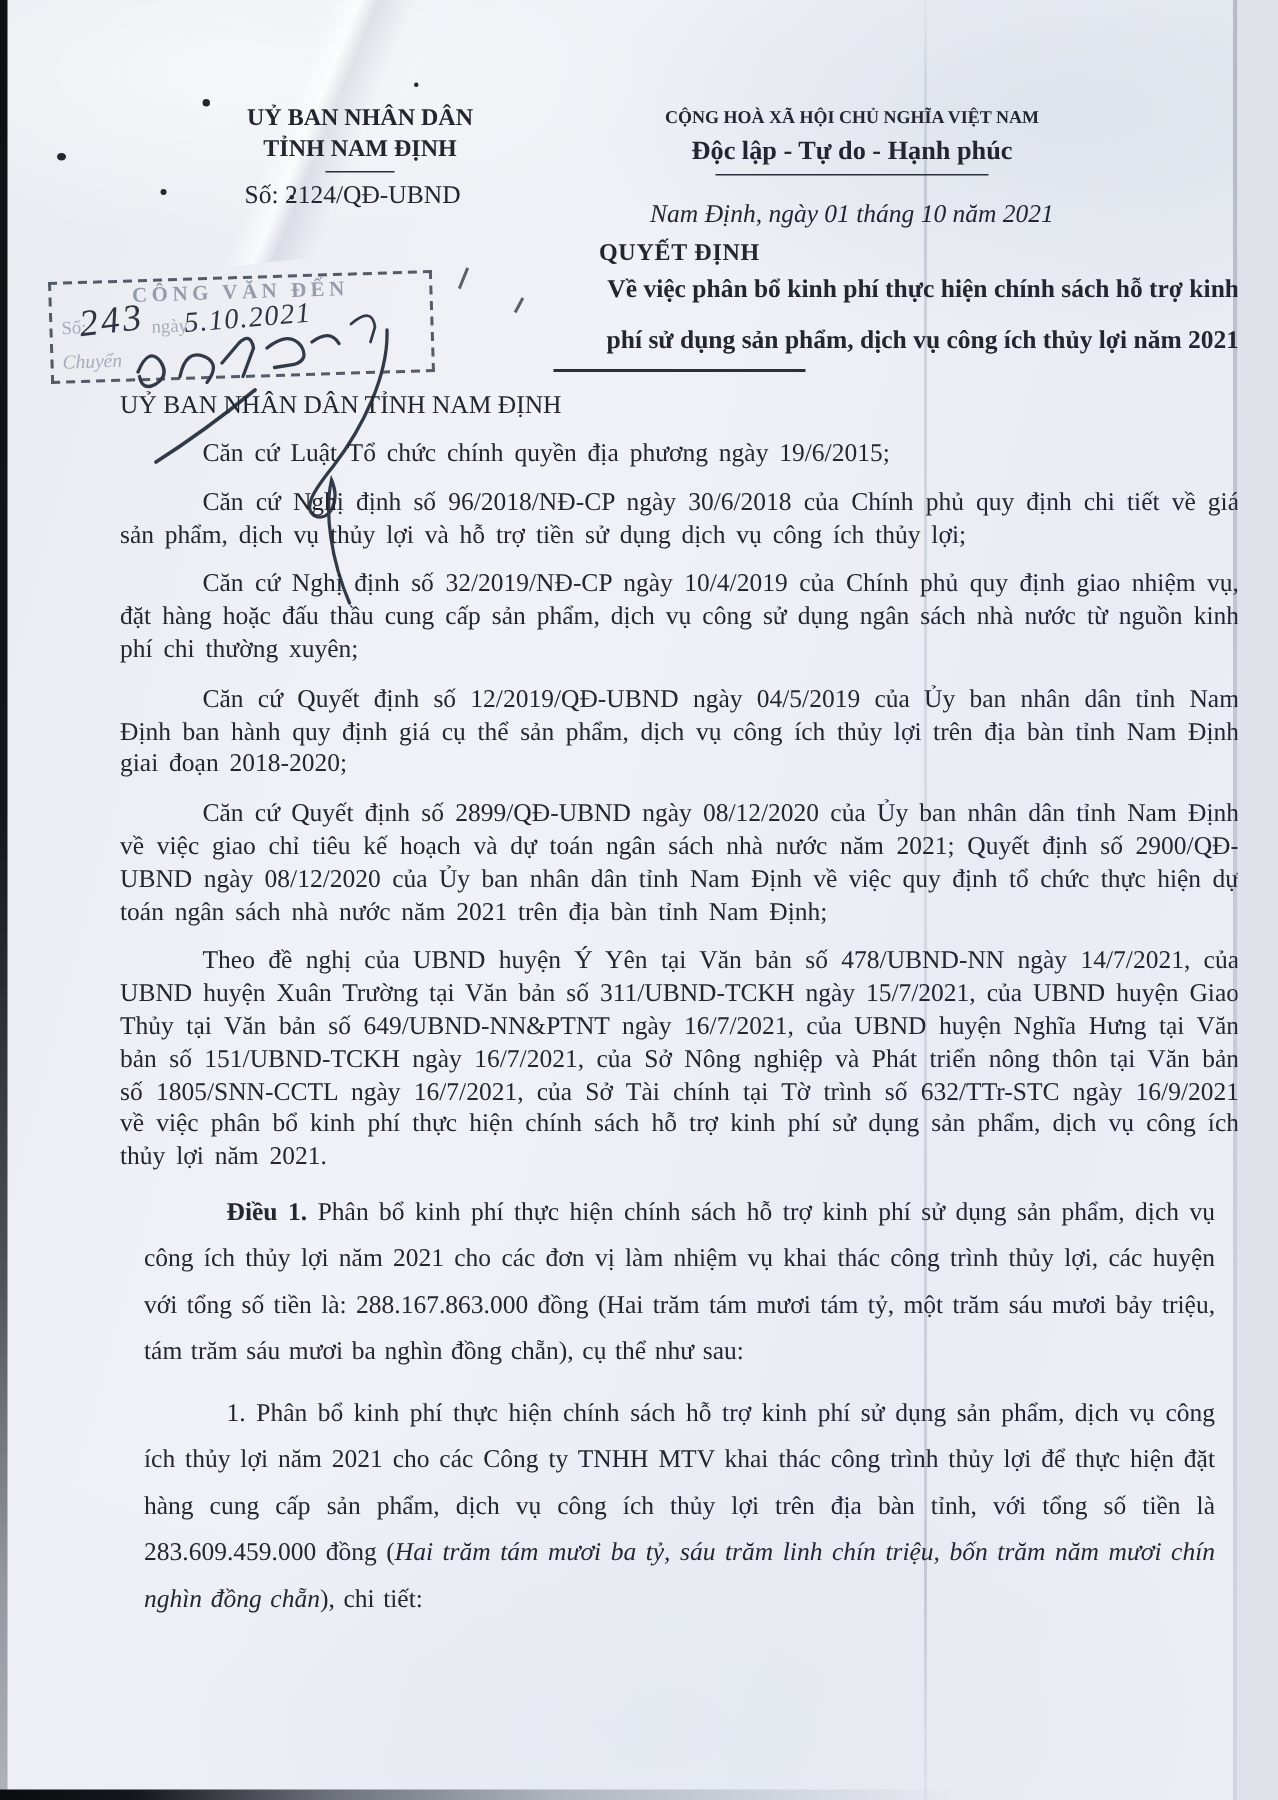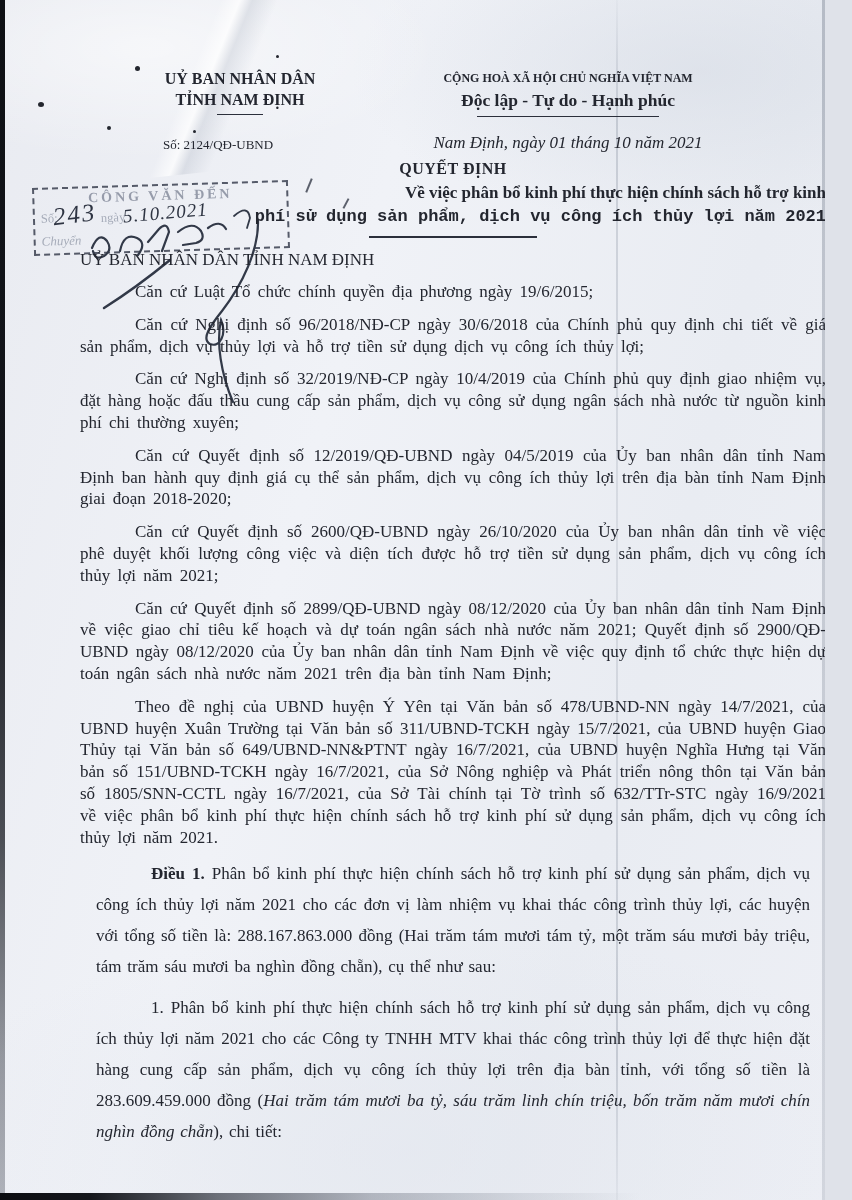--- a/index.html
+++ b/index.html
@@ -23,21 +23,21 @@
     background:linear-gradient(118deg,rgba(0,0,0,0) 46%,rgba(255,255,255,.7) 49%,rgba(168,176,190,.28) 51%,rgba(0,0,0,0) 55%);}
   .speck{position:absolute;border-radius:50%;background:#23262e;}
   .mark{position:absolute;background:rgba(42,47,62,.75);}
   
   .org{position:absolute;left:128px;top:68px;width:224px;text-align:center;font-weight:bold;font-size:16px;line-height:21px;}
   .org-rule{width:46px;border-top:1.8px solid #2b2f3b;margin:4px auto 0;}
   .nation{position:absolute;left:368px;top:68px;width:400px;text-align:center;}
   .nation-l1{font-weight:bold;font-size:12px;line-height:21px;}
   .nation-l2{font-weight:bold;font-size:17.5px;line-height:23px;}
   .nation-rule{width:182px;border-top:1.8px solid #2b2f3b;margin:4px auto 0;}
-  .doc-number{position:absolute;left:163px;top:137px;font-size:13px;}
+  .doc-number{position:absolute;left:163px;top:120px;font-size:17px;}
   .place-date{position:absolute;left:368px;top:133px;width:400px;text-align:center;font-style:italic;font-size:17px;}
   
   .content{position:absolute;left:80px;top:160px;width:746px;}
   .h-decision{text-align:center;font-weight:bold;font-size:16px;letter-spacing:.5px;margin:0;}
   .subject{text-align:right;font-weight:bold;font-size:17px;line-height:24px;margin-top:3px;}
   .subject-rule{width:168px;border-top:2px solid #2b2f3b;margin:7px auto 0;}
   .h-authority{font-weight:normal;font-size:17px;margin:12px 0 0;}
   .recital{margin:11px 0 0;text-indent:55px;text-align:justify;font-size:17px;line-height:21.8px;word-spacing:3px;}
   .h-decision2{text-align:center;font-weight:bold;font-size:18.5px;margin:15px 0 0;letter-spacing:.3px;}
   .article{margin:10px 16px 0;text-indent:55px;text-align:justify;font-size:17px;line-height:31px;word-spacing:1.5px;}
@@ -103,29 +103,28 @@
       <path stroke-width="2.2" d="M72,76 q7,-17 15,-7 q6,9 -3,15 q-9,5 -11,-5 M100,79 q4,-19 17,-13 q10,5 1,17 M128,70 l11,-13 q8,-8 10,3 l-7,19 M158,60 q15,-12 23,-1 q5,9 -5,12 l-13,2 M188,56 q12,-9 18,1"></path>
       <path stroke-width="2.5" d="M150,88 C128,106 103,124 84,136"></path>
       <path stroke-width="2.2" d="M238,48 C239,78 222,113 202,139 C190,154 181,167 190,172 C200,176 207,162 201,148 C196,170 201,202 213,230"></path>
       <path stroke-width="1.8" d="M214,44 q14,-12 16,2 l-3,10"></path>
     </g>
   </svg>
 
   <div class="content">
     <div class="h-decision">QUYẾT ĐỊNH</div>
     <div class="subject">Về việc phân bổ kinh phí thực hiện chính sách hỗ trợ kinh</div>
-    <div class="subject" style="margin-top:0;font-family:Liberation Mono, monospace;">phí sử dụng sản phẩm, dịch vụ công ích thủy lợi năm 2021</div>
+    <div class="subject" style="margin-top:10px;">phí sử dụng sản phẩm, dịch vụ công ích thủy lợi năm 2021</div>
     <div class="subject-rule"></div>
     <div class="h-authority">UỶ BAN NHÂN DÂN TỈNH NAM ĐỊNH</div>
 
     <p class="recital">Căn cứ Luật Tổ chức chính quyền địa phương ngày 19/6/2015;</p>
     <p class="recital">Căn cứ Nghị định số 96/2018/NĐ-CP ngày 30/6/2018 của Chính phủ quy định chi tiết về giá sản phẩm, dịch vụ thủy lợi và hỗ trợ tiền sử dụng dịch vụ công ích thủy lợi;</p>
     <p class="recital">Căn cứ Nghị định số 32/2019/NĐ-CP ngày 10/4/2019 của Chính phủ quy định giao nhiệm vụ, đặt hàng hoặc đấu thầu cung cấp sản phẩm, dịch vụ công sử dụng ngân sách nhà nước từ nguồn kinh phí chi thường xuyên;</p>
     <p class="recital">Căn cứ Quyết định số 12/2019/QĐ-UBND ngày 04/5/2019 của Ủy ban nhân dân tỉnh Nam Định ban hành quy định giá cụ thể sản phẩm, dịch vụ công ích thủy lợi trên địa bàn tỉnh Nam Định giai đoạn 2018-2020;</p>
-    <p class="recital">Căn cứ Quyết định số 2600/QĐ-UBND ngày 26/10/2020 của Ủy ban  nhân dân tỉnh về việc phê duyệt khối lượng công việc và diện tích được hỗ trợ tiền sử dụng sản phẩm, dịch vụ công ích thủy lợi năm 2021;</p>
     <p class="recital">Căn cứ Quyết định số 2899/QĐ-UBND ngày 08/12/2020 của  Ủy ban nhân dân tỉnh Nam Định về việc giao chỉ tiêu kế hoạch và dự toán ngân sách nhà nước năm 2021; Quyết định số 2900/QĐ-UBND ngày 08/12/2020 của Ủy ban nhân dân tỉnh Nam Định về việc quy định tổ chức thực hiện dự toán ngân sách nhà nước năm 2021 trên địa bàn tỉnh Nam Định;</p>
     <p class="recital">Theo đề nghị của UBND huyện Ý Yên tại Văn bản số 478/UBND-NN ngày 14/7/2021, của UBND huyện Xuân Trường tại Văn bản số 311/UBND-TCKH ngày 15/7/2021, của UBND huyện Giao Thủy tại Văn bản số 649/UBND-NN&amp;PTNT ngày 16/7/2021, của UBND huyện Nghĩa Hưng tại Văn bản số 151/UBND-TCKH ngày 16/7/2021, của Sở Nông nghiệp và Phát triển nông thôn tại Văn bản số 1805/SNN-CCTL ngày 16/7/2021, của Sở Tài chính tại Tờ trình số 632/TTr-STC ngày 16/9/2021 về việc phân bổ kinh phí thực hiện chính sách hỗ trợ kinh phí sử dụng sản phẩm, dịch vụ công ích thủy lợi năm 2021.</p>
 
 
     <p class="article"><b>Điều 1.</b> <span>Phân bổ kinh phí thực hiện chính sách hỗ trợ kinh phí sử dụng sản phẩm, dịch vụ công ích thủy lợi năm 2021 cho các đơn vị làm nhiệm vụ khai thác công trình thủy lợi, các huyện với tổng số tiền là: 288.167.863.000 đồng (Hai trăm tám mươi tám tỷ, một trăm sáu mươi bảy triệu, tám trăm sáu mươi ba nghìn đồng chẵn), cụ thể như sau:</span></p>
 
     <p class="article"><span>1. Phân bổ kinh phí thực hiện chính sách hỗ trợ kinh phí sử dụng sản phẩm, dịch vụ công ích thủy lợi năm 2021 cho các Công ty TNHH MTV khai thác công trình thủy lợi để thực hiện đặt hàng cung cấp sản phẩm, dịch vụ công ích thủy lợi trên địa bàn tỉnh, với tổng số tiền là 283.609.459.000 đồng (</span><i>Hai trăm tám mươi ba tỷ, sáu trăm linh chín triệu, bốn trăm năm mươi chín nghìn đồng chẵn</i><span>), chi tiết:</span></p>
   </div>
 
 </div>

